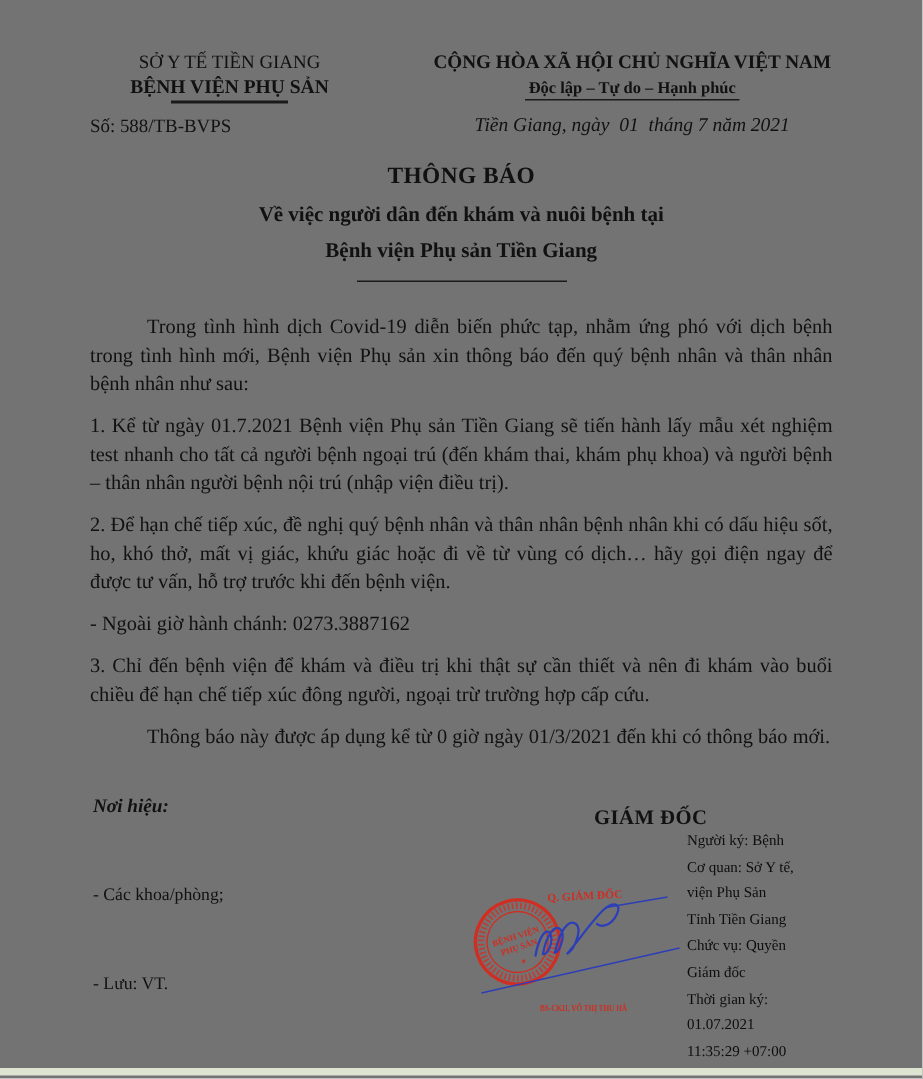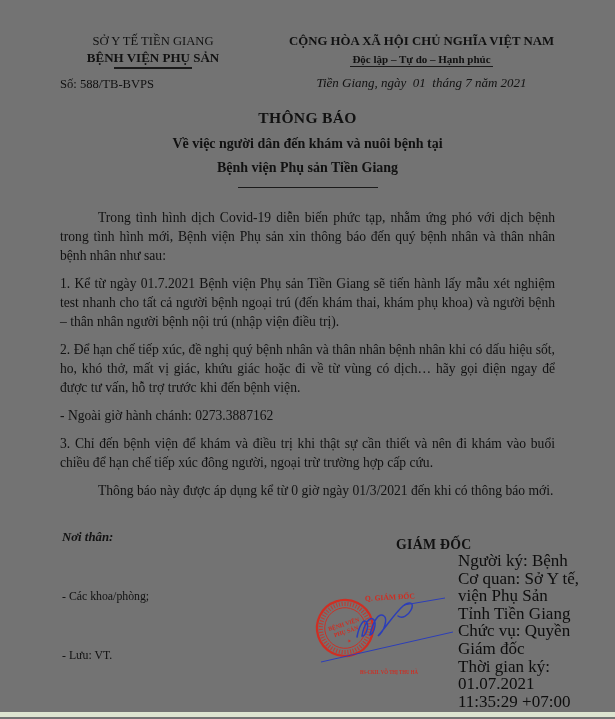--- a/index.html
+++ b/index.html
@@ -32,21 +32,21 @@
   
   .body-text { padding:20px 60px 0 60px; font-size:13.6px; line-height:19px; text-align:justify; }
   .body-text p { margin:0 0 9px; }
   .body-text p.indent { text-indent:38px; }
   .phone-line { margin:4px 0 10px 50px; text-align:left; }
   
   .recipients { position:absolute; left:62px; top:530px; }
   .recipients .label { font-size:12.8px; font-weight:bold; font-style:italic; }
   .recipients .item { font-size:11.8px; line-height:14.5px;margin-top:44px; }
   .director-title { position:absolute; left:396px; top:537px; font-size:13.8px; font-weight:bold; letter-spacing:0.3px; }
-  .digital-sig { position:absolute; left:458px; top:552px; width:157px; font-size:17px; line-height:17.6px; color:#0d0d0d; }
+  .digital-sig { position:absolute; left:458px; top:552px; width:157px; font-size:10px; line-height:17.6px; color:#0d0d0d; }
   .stamp-wrap { position:absolute; left:300px; top:585px; width:170px; height:115px; }
   .bottom-strip { position:absolute; left:0; right:0; bottom:2px; height:5px; background:#dde4d0; }
 </style>
 </head>
 <body>
 
 <div class="page">
 
   <div class="header">
     <div class="header-left">
@@ -72,21 +72,21 @@
   <div class="body-text">
     <p class="indent">Trong tình hình dịch Covid-19 diễn biến phức tạp, nhằm ứng phó với dịch bệnh trong tình hình mới, Bệnh viện Phụ sản xin thông báo đến quý bệnh nhân và thân nhân bệnh nhân như sau:</p>
     <p>1. Kể từ ngày 01.7.2021 Bệnh viện Phụ sản Tiền Giang sẽ tiến hành lấy mẫu xét nghiệm test nhanh cho tất cả người bệnh ngoại trú (đến khám thai, khám phụ khoa) và người bệnh – thân nhân người bệnh nội trú (nhập viện điều trị).</p>
     <p>2. Để hạn chế tiếp xúc, đề nghị quý bệnh nhân và thân nhân bệnh nhân khi có dấu hiệu sốt, ho, khó thở, mất vị giác, khứu giác hoặc đi về từ vùng có dịch… hãy gọi điện ngay để được tư vấn, hỗ trợ trước khi đến bệnh viện.</p>
     <p class="phone-line">- Ngoài giờ hành chánh: 0273.3887162</p>
     <p>3. Chỉ đến bệnh viện để khám và điều trị khi thật sự cần thiết và nên đi khám vào buổi chiều để hạn chế tiếp xúc đông người, ngoại trừ trường hợp cấp cứu.</p>
     <p class="indent">Thông báo này được áp dụng kể từ 0 giờ ngày 01/3/2021 đến khi có thông báo mới.</p>
   </div>
 
   <div class="recipients">
-    <div class="label">Nơi thân:</div>
+    <div class="label">Nơi hiệu:</div>
     <div class="item">- Các khoa/phòng;</div>
     <div class="item">- Lưu: VT.</div>
   </div>
 
   <div class="director-title">GIÁM ĐỐC</div>
 
   <div class="digital-sig">
     <div>Người ký: Bệnh</div>
     <div>Cơ quan: Sở Y tế,</div>
     <div>viện Phụ Sản</div>

